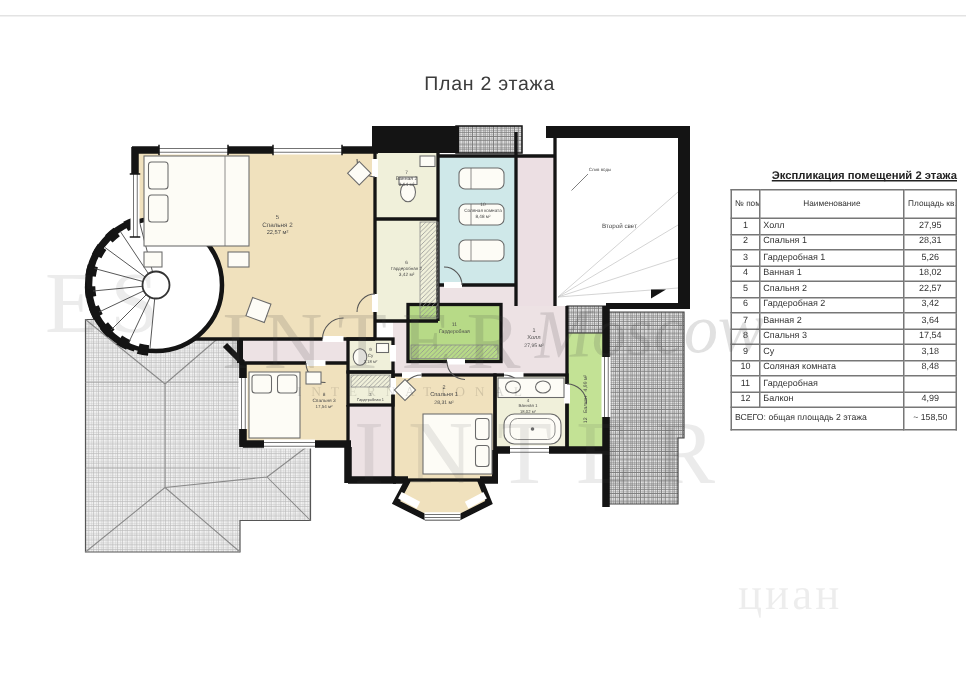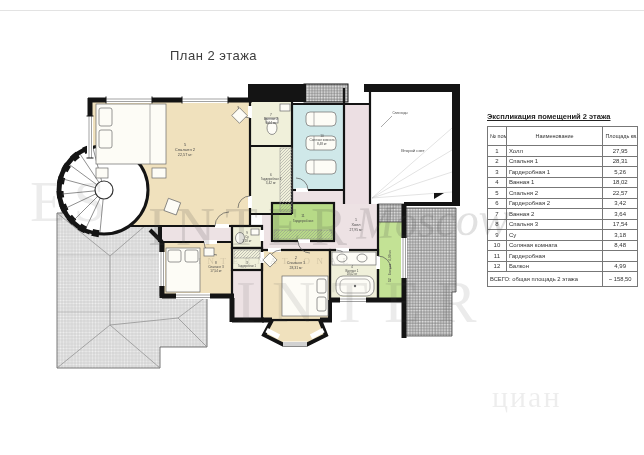--- a/index.html
+++ b/index.html
@@ -1,35 +1,35 @@
 <!DOCTYPE html>
 <html><head>
 <meta charset="utf-8">
 <style>
   html,body{margin:0;padding:0;background:#fff;}
   #stage{position:relative;width:644px;height:455px;background:#ffffff;overflow:hidden;
          font-family:"Liberation Sans",sans-serif;}
   #toprule{position:absolute;left:0;top:10px;width:644px;height:1px;background:#e3e3e3;}
-  #plan-title{position:absolute;left:170px;top:48px;width:200px;text-align:left;
+  #plan-title{position:absolute;left:170px;top:48px;width:200px;text-align:right;
               font-size:13px;color:#3c3c3c;letter-spacing:0.5px;}
   #plan-svg{position:absolute;left:0;top:0;width:644px;height:455px;z-index:1;}
   .lb{text-anchor:middle;fill:#4a4a4a;}
   
   #wm{position:absolute;left:0;top:0;width:644px;height:410px;z-index:3;pointer-events:none;
       font-family:"Liberation Serif",serif;}
   #wm span{position:absolute;white-space:nowrap;}
   .wm-brand{left:148px;top:196px;font-size:54px;letter-spacing:10px;color:rgba(70,70,70,0.16);}
   .wm-city{left:356px;top:194px;font-size:46px;font-style:italic;color:rgba(70,70,70,0.16);transform:rotate(-2deg);}
   .wm-sub{left:198px;top:256px;font-size:9px;letter-spacing:6.5px;color:rgba(0,0,0,0.13);}
   .wm-frag{left:236px;top:268px;font-size:60px;letter-spacing:16px;color:rgba(70,70,70,0.11);}
   .wm-edge{left:30px;top:168px;font-size:58px;letter-spacing:8px;color:rgba(70,70,70,0.10);}
   .wm-site{left:492px;top:380px;font-size:30px;color:rgba(0,0,0,0.07);letter-spacing:2px;}
   
   #expl{position:absolute;left:487px;top:112px;width:151px;z-index:2;}
-  #expl-title{font-size:7.5px;font-weight:bold;text-decoration:underline;text-align:left;
+  #expl-title{font-size:7.5px;font-weight:bold;text-decoration:underline;text-align:right;
               color:#222;margin-bottom:5px;}
   table.expl{border-collapse:collapse;width:100%;table-layout:fixed;}
   table.expl td,table.expl th{border:1px solid #777;font-size:6px;color:#333;padding:1px 2px;
               font-weight:normal;overflow:hidden;white-space:nowrap;}
   table.expl{border:1px solid #444;}
   col.c-num{width:18px;} col.c-name{width:92px;} col.c-area{width:33px;}
   td.num{text-align:center;} td.area{text-align:center;}
   tr.hdr th{text-align:center;height:16px;font-size:5.5px;color:#333;}
   tr.rowr{height:10.5px;}
   tr.total td{height:12px;font-size:5.8px;}

